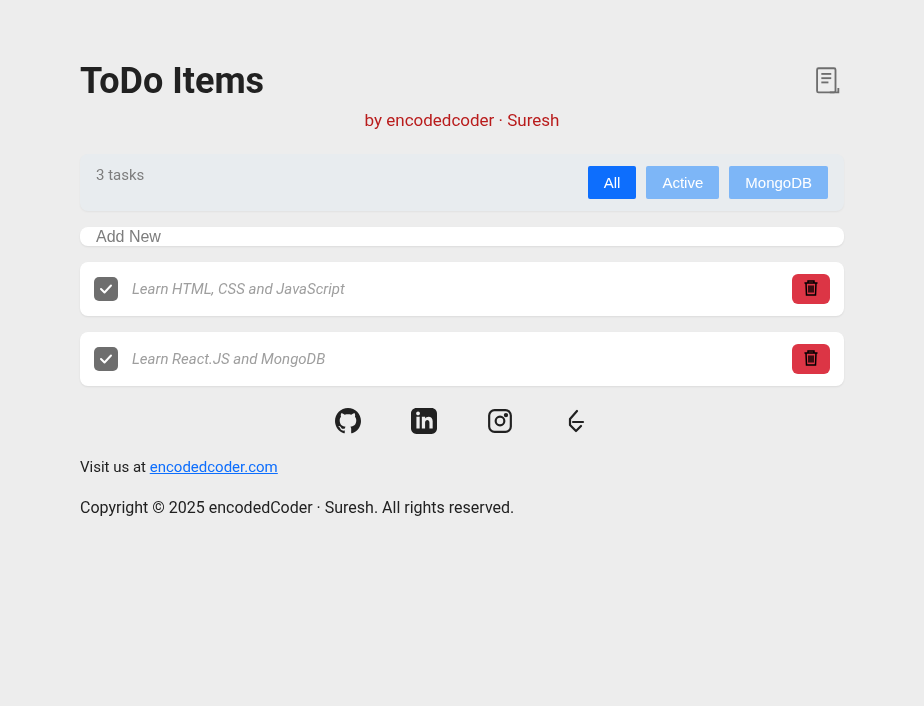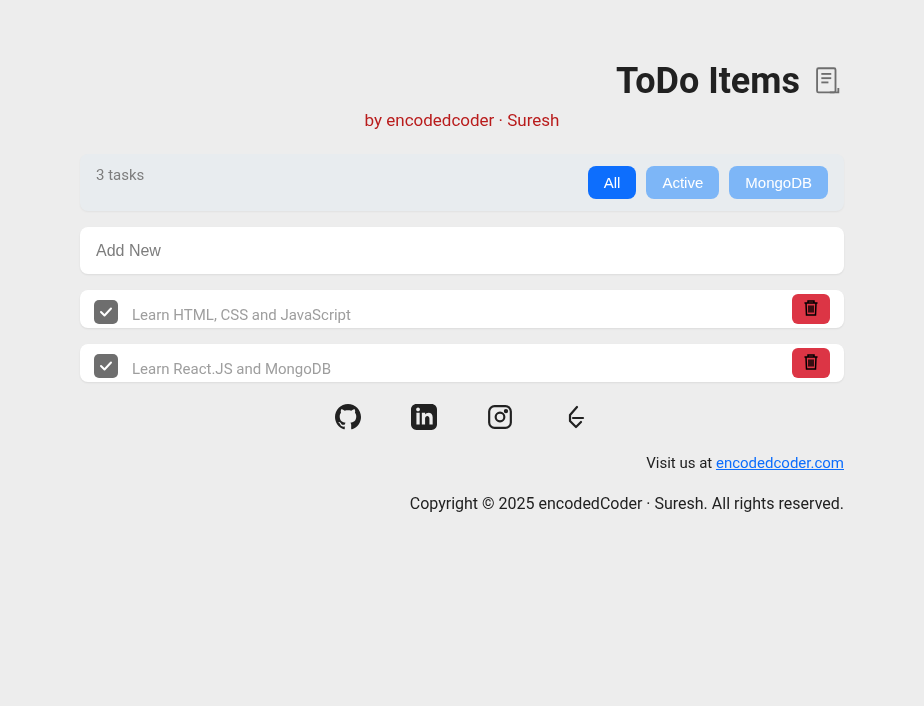--- a/index.html
+++ b/index.html
@@ -15,21 +15,21 @@
     .container {
       width: 764px;
     }
     .header {
       text-align: center;
       margin-bottom: 24px;
     }
     .title-row {
       display: flex;
       align-items: center;
-      justify-content: flex-end;
+      justify-content: space-between;
       gap: 10px;
     }
     .title {
       font-size: 36px;
       font-weight: 700;
       color: #212121;
     }
     .receipt-icon {
       width: 34px;
       height: 34px;
@@ -51,58 +51,59 @@
     .task-count {
       color: #7d7d7d;
       font-size: 15px;
     }
     .filter-buttons {
       display: flex;
       gap: 10px;
     }
     .filter-btn {
       border: none;
-      border-radius: 8px;
+      border-radius: 2px;
       padding: 8px 16px;
       font-size: 15px;
       cursor: pointer;
       color: #fff;
     }
     .filter-btn.active {
       background: #0d6efd;
     }
     .filter-btn.inactive {
       background: #7db6f7;
     }
     .add-new {
       background: #fff;
       border-radius: 8px;
-      padding: 14px 16px;
+      padding: 0 16px;
       margin-bottom: 16px;
       box-shadow: 0 1px 2px rgba(0,0,0,0.08);
     }
     .add-input {
       border: none;
       outline: none;
       width: 100%;
       font-size: 16px;
       color: #212121;
     }
     .add-input::placeholder {
       color: #7d7d7d;
     }
     .task-item {
       background: #fff;
       border-radius: 8px;
-      padding: 4px 14px;
+      padding: 12px 14px;
       margin-bottom: 16px;
       display: flex;
-      align-items: flex-end;
+      align-items: center;
       gap: 14px;
       box-shadow: 0 1px 2px rgba(0,0,0,0.08);
+      font-style: italic;
     }
     .checkbox {
       width: 24px;
       height: 24px;
       border-radius: 5px;
       display: flex;
       align-items: center;
       justify-content: center;
       flex-shrink: 0;
       cursor: pointer;
@@ -124,21 +125,21 @@
       height: 30px;
       background: #dc3545;
       border: none;
       border-radius: 6px;
       display: flex;
       align-items: center;
       justify-content: center;
       cursor: pointer;
     }
     .footer {
-      text-align: right;
+      text-align: left;
       margin-top: 24px;
     }
     .social-row {
       display: flex;
       justify-content: center;
       gap: 50px;
       margin-bottom: 22px;
     }
     .social-link {
       width: 26px;

